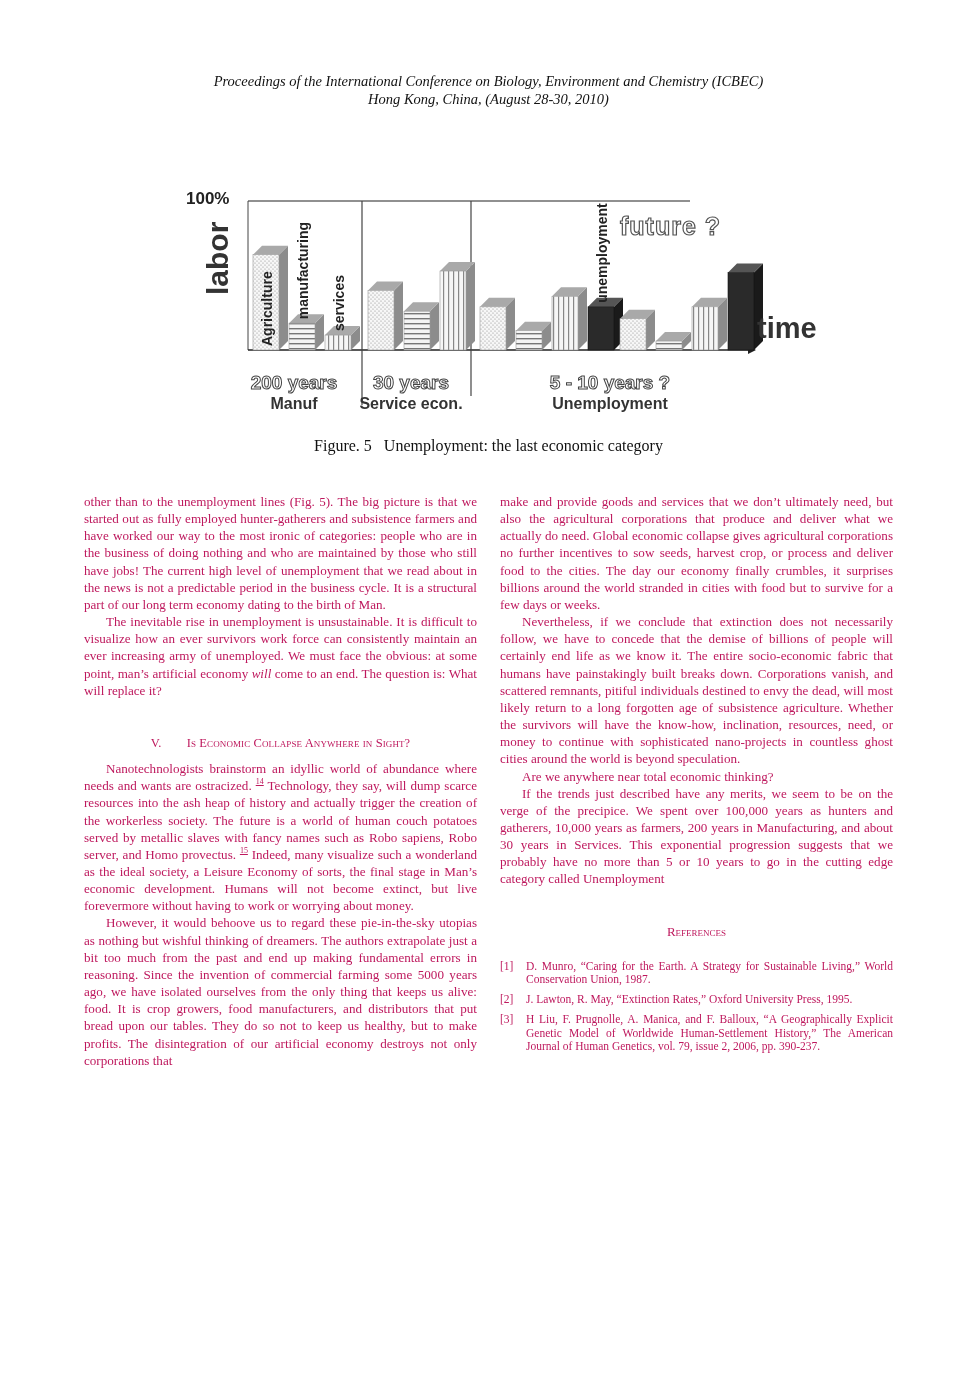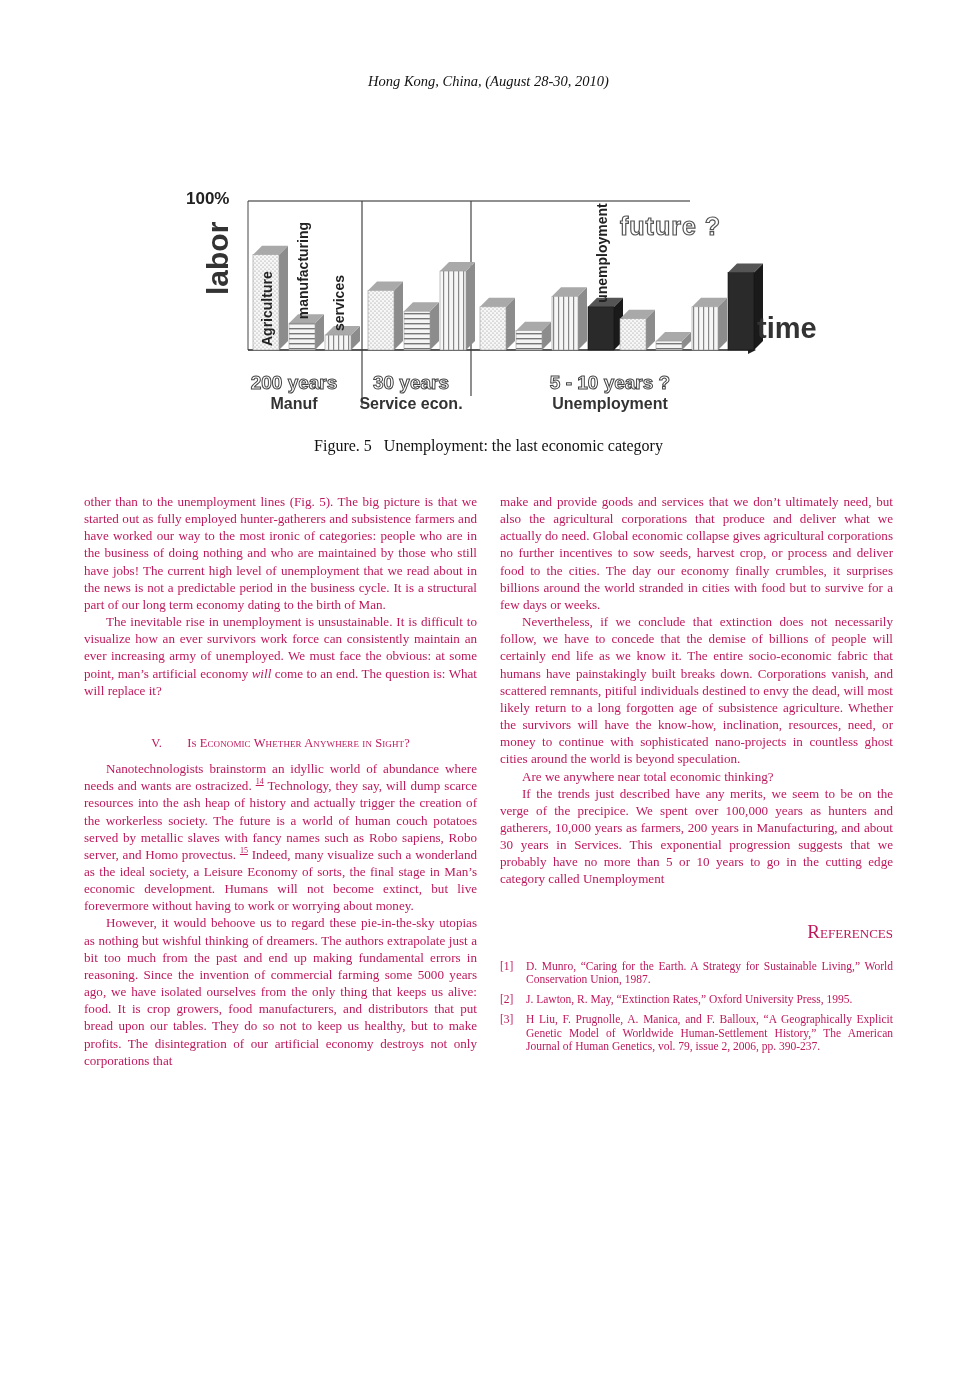--- a/index.html
+++ b/index.html
@@ -24,29 +24,30 @@
   .col.right { left: 500px; }
   .col p { margin: 0; text-indent: 22px; }
   .col p.noindent { text-indent: 0; }
   .section-head {
     text-align: center; font-size: 12.5px; margin: 36px 0 8px 0; text-indent: 0;
     letter-spacing: 0.1px;
   }
   .section-head .num { display: inline-block; width: 36px; text-align: left; }
   .sc { font-variant: small-caps; }
   sup { font-size: 8px; line-height: 0; vertical-align: 6px; text-decoration: underline; }
-  .refs-head { text-align: right; margin: 35px 0 20px 0; font-variant: small-caps; font-size: 19px; }
+  .refs-head { text-align: center; margin: 35px 0 20px 0; font-variant: small-caps; font-size: 13px; }
   .ref { display: flex; font-size: 11.5px; line-height: 13.2px; margin-bottom: 7px; text-align: justify; }
   .ref .rnum { width: 26px; flex: none; }
   .ref .rtext { flex: 1; }
 </style>
 </head>
 <body>
 
 <div class="header">
+  <div>Proceedings of the International Conference on Biology, Environment and Chemistry (ICBEC)</div>
   <div>Hong Kong, China, (August 28-30, 2010)</div>
 </div>
 
 <div class="figure">
   <svg id="chart" width="660" height="245" viewBox="0 0 660 245">
     <defs>
       <pattern id="pat-dots" width="4" height="4" patternUnits="userSpaceOnUse">
         <rect width="4" height="4" fill="#f7f7f7"></rect>
         <circle cx="1" cy="1" r="0.6" fill="#888"></circle>
         <circle cx="3" cy="3" r="0.6" fill="#888"></circle>
@@ -158,21 +159,21 @@
       </g>
   </svg>
 </div>
 
 <div class="caption" style="white-space:pre;">Figure. 5   Unemployment: the last economic category</div>
 
 <div class="col left">
   <p class="noindent">other than to the unemployment lines (Fig. 5). The big picture is that we started out as fully employed hunter-gatherers and subsistence farmers and have worked our way to the most ironic of categories: people who are in the business of doing nothing and who are maintained by those who still have jobs! The current high level of unemployment that we read about in the news is not a predictable period in the business cycle. It is a structural part of our long term economy dating to the birth of Man.</p>
   <p><span>The inevitable rise in unemployment is unsustainable. It is difficult to visualize how an ever survivors work force can consistently maintain an ever increasing army of unemployed. We must face the obvious: at some point, man’s artificial economy </span><em>will</em><span> come to an end. The question is: What will replace it?</span></p>
   <div class="section-head">
-    <span class="num">V.</span><span class="sc">Is Economic Whether Anywhere in Sight?</span>
+    <span class="num">V.</span><span class="sc">Is Economic Collapse Anywhere in Sight?</span>
   </div>
   <p><span>Nanotechnologists brainstorm an idyllic world of abundance where needs and wants are ostracized. </span><sup>14</sup><span> Technology, they say, will dump scarce resources into the ash heap of history and actually trigger the creation of the workerless society. The future is a world of human couch potatoes served by metallic slaves with fancy names such as Robo sapiens, Robo server, and Homo provectus. </span><sup>15</sup><span> Indeed, many visualize such a wonderland as the ideal society, a Leisure Economy of sorts, the final stage in Man’s economic development. Humans will not become extinct, but live forevermore without having to work or worrying about money.</span></p>
   <p>However, it would behoove us to regard these pie-in-the-sky utopias as nothing but wishful thinking of dreamers. The authors extrapolate just a bit too much from the past and end up making fundamental errors in reasoning. Since the invention of commercial farming some 5000 years ago, we have isolated ourselves from the only thing that keeps us alive: food. It is crop growers, food manufacturers, and distributors that put bread upon our tables. They do so not to keep us healthy, but to make profits. The disintegration of our artificial economy destroys not only corporations that</p>
 </div>
 
 <div class="col right">
   <p class="noindent">make and provide goods and services that we don’t ultimately need, but also the agricultural corporations that produce and deliver what we actually do need. Global economic collapse gives agricultural corporations no further incentives to sow seeds, harvest crop, or process and deliver food to the cities. The day our economy finally crumbles, it surprises billions around the world stranded in cities with food but to survive for a few days or weeks.</p>
   <p>Nevertheless, if we conclude that extinction does not necessarily follow, we have to concede that the demise of billions of people will certainly end life as we know it. The entire socio-economic fabric that humans have painstakingly built breaks down. Corporations vanish, and scattered remnants, pitiful individuals destined to envy the dead, will most likely return to a long forgotten age of subsistence agriculture. Whether the survivors will have the know-how, inclination, resources, need, or money to continue with sophisticated nano-projects in countless ghost cities around the world is beyond speculation.</p>
   <p>Are we anywhere near total economic thinking?</p>
   <p>If the trends just described have any merits, we seem to be on the verge of the precipice. We spent over 100,000 years as hunters and gatherers, 10,000 years as farmers, 200 years in Manufacturing, and about 30 years in Services. This exponential progression suggests that we probably have no more than 5 or 10 years to go in the cutting edge category called Unemployment</p>

